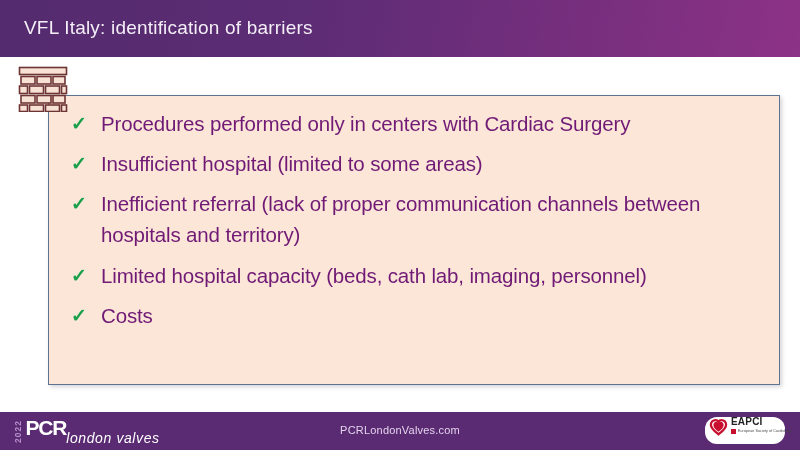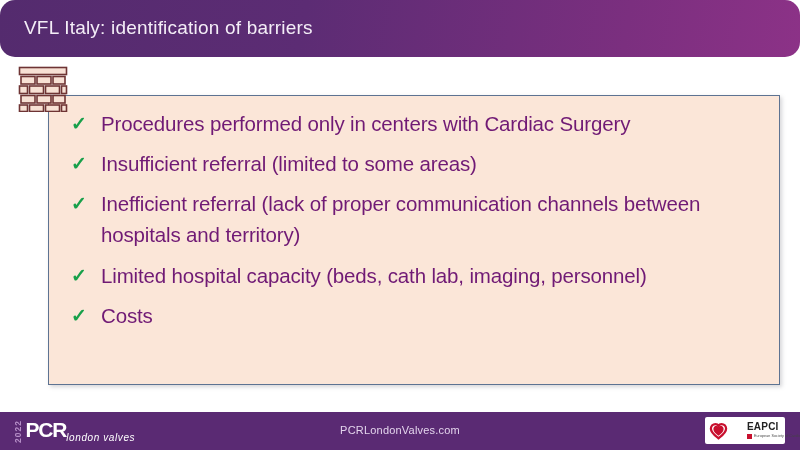--- a/index.html
+++ b/index.html
@@ -16,21 +16,20 @@
   }
 
   
   #slide-header {
     position: absolute;
     left: 0;
     top: 0;
     width: 800px;
     height: 57px;
     background: linear-gradient(100deg, #542b6e 0%, #5c2c74 38%, #7b2f7f 78%, #8c3287 100%);
-    border-radius: 15px;
   }
   #slide-title {
     position: absolute;
     left: 24px;
     top: 17px;
     font-size: 19px;
     color: #f4eef7;
     letter-spacing: 0.2px;
     white-space: nowrap;
   }
@@ -121,21 +120,21 @@
     justify-content: center;
   }
   #pcr-wordmark {
     font-size: 21px;
     font-weight: bold;
     color: #ffffff;
     letter-spacing: -1.2px;
     line-height: 0.95;
   }
   #pcr-sub {
-    font-size: 10px;
+    font-size: 14px;
     font-style: italic;
     color: #ffffff;
     letter-spacing: 0.6px;
     line-height: 1;
     margin-top: 13px;
   }
   #footer-url {
     position: absolute;
     left: 0;
     top: 424px;
@@ -146,25 +145,24 @@
     letter-spacing: 0.2px;
     z-index: 5;
   }
   #eapci-logo {
     position: absolute;
     left: 705px;
     top: 417px;
     width: 80px;
     height: 27px;
     background: #ffffff;
-    border-radius: 2px;
-    display: flex;
-    align-items: center;
+    border-radius: 12px;
+    display: flex;
+    align-items: flex-start;
     z-index: 5;
-    gap: 16px;
   }
   #eapci-heart {
     flex: 0 0 auto;
     margin-left: 4px;
     width: 19px;
     height: 19px;
   }
   #eapci-textblock {
     margin-left: 3px;
     display: flex;
@@ -230,21 +228,21 @@
 <div id="content-box">
   <div id="bullet-list">
 
     <div class="bullet-row">
       <span class="bullet-check">✓</span>
       <span class="bullet-text">Procedures performed only in centers with Cardiac Surgery</span>
     </div>
 
     <div class="bullet-row">
       <span class="bullet-check">✓</span>
-      <span class="bullet-text">Insufficient referral (limited to some areas)</span>
+      <span class="bullet-text">Insufficient hospital (limited to some areas)</span>
     </div>
 
     <div class="bullet-row">
       <span class="bullet-check">✓</span>
       <span class="bullet-text">Inefficient referral (lack of proper communication channels between hospitals and territory)</span>
     </div>
 
     <div class="bullet-row">
       <span class="bullet-check">✓</span>
       <span class="bullet-text">Limited hospital capacity (beds, cath lab, imaging, personnel)</span>

